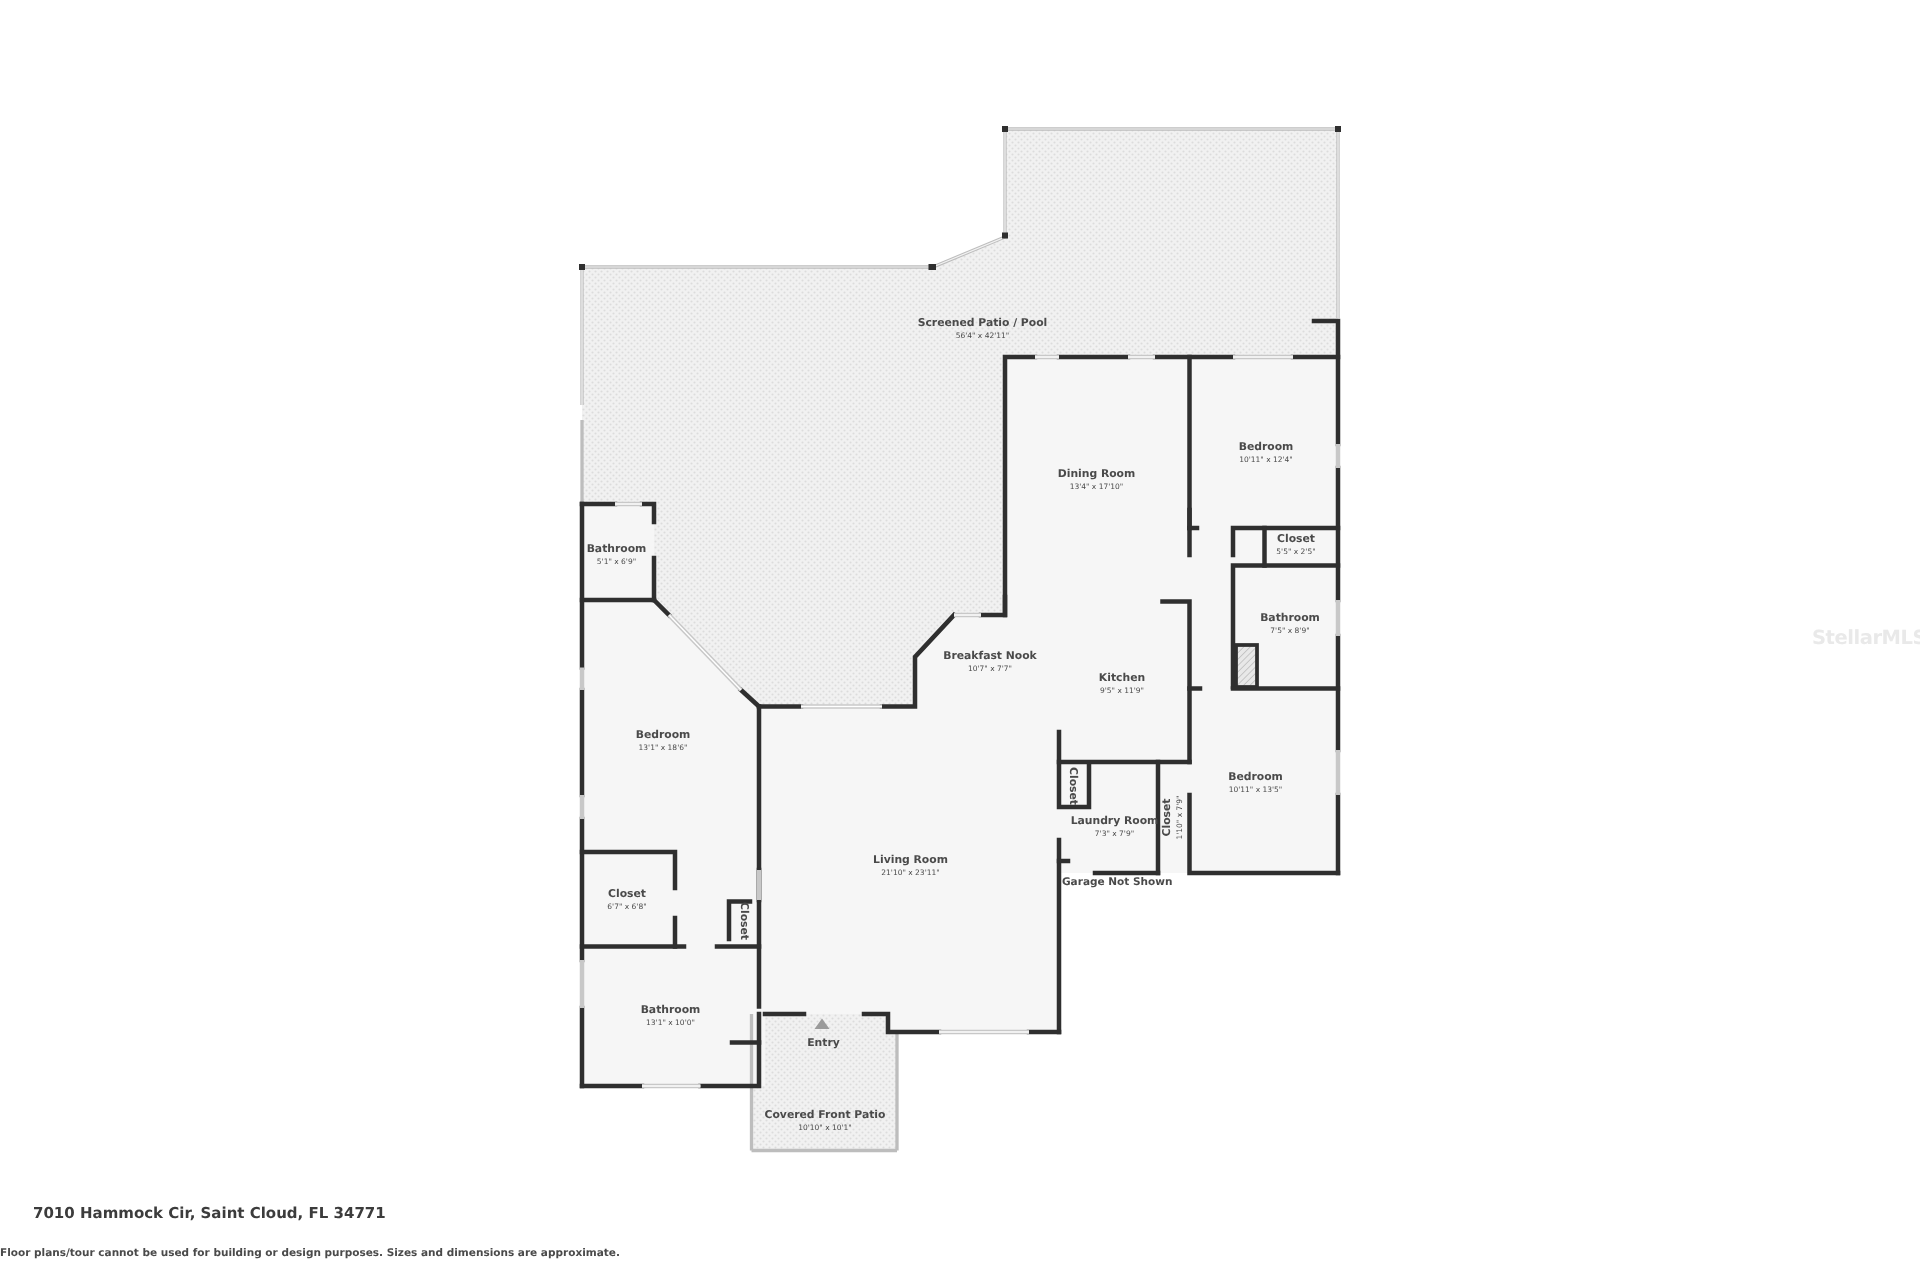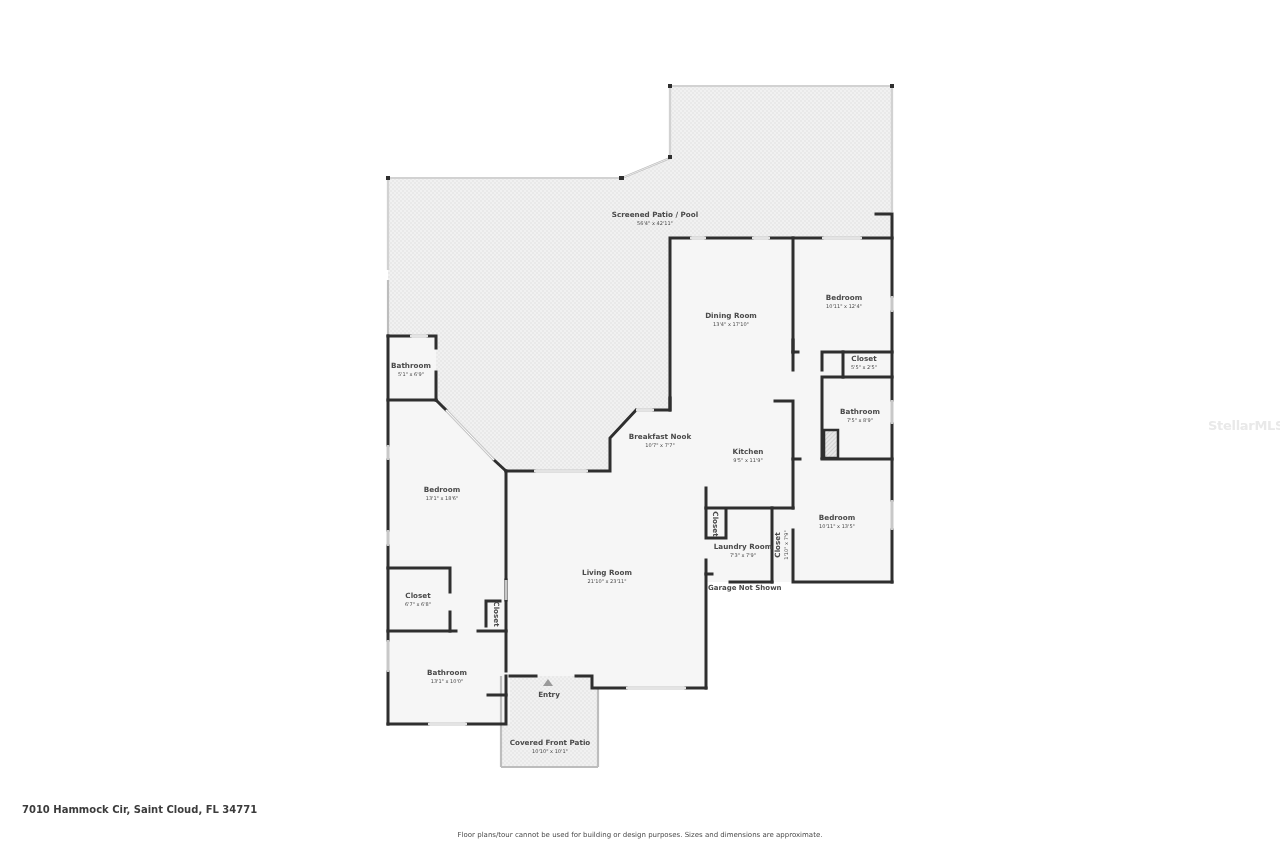--- a/index.html
+++ b/index.html
@@ -9,21 +9,21 @@
   .room-name { font-size: 7.2px; font-weight: bold; fill: #4a4a4a; text-anchor: middle; }
   .room-dim { font-size: 5px; fill: #4a4a4a; text-anchor: middle; }
   .wall { stroke: #2f2f2f; stroke-width: 3; fill: none; stroke-linecap: square; }
   .window { stroke: #c8c8c8; stroke-width: 3; fill: none; }
   .window-in { stroke: #ffffff; stroke-width: 1; fill: none; }
   .screen { stroke: #bdbdbd; stroke-width: 2.2; fill: none; }
   .screen-in { stroke: #f2f2f2; stroke-width: 0.8; fill: none; }
   .floor { fill: #f6f6f6; }
   .address { position: absolute; left: 22px; top: 804px; font-size: 10px; font-weight: bold; color: #3c3c3c; }
   .floor-label { position: absolute; left: 22px; top: 871px; font-size: 10px; font-weight: normal; color: #3c3c3c; }
-  .disclaimer { position: absolute; left: 0; width: 1280px; text-align: center; top: 831px; font-size: 7px; font-weight: normal; color: #4a4a4a; }
+  .disclaimer { position: absolute; left: 0; width: 1280px; text-align: left; top: 831px; font-size: 7px; font-weight: bold; color: #4a4a4a; }
   .watermark { position: absolute; left: 1208px; top: 418px; font-size: 13px; font-weight: bold; color: #e9e9e9; letter-spacing: -0.3px; }
   .garage-note { font-size: 7px; font-weight: bold; fill: #4a4a4a; }
 </style>
 </head>
 <body>
 
 <svg id="plan" viewBox="0 0 1280 853" xmlns="http://www.w3.org/2000/svg">
   <defs>
     <pattern id="dots" width="4" height="4" patternUnits="userSpaceOnUse">
       <rect width="4" height="4" fill="#f1f1f1"></rect>

